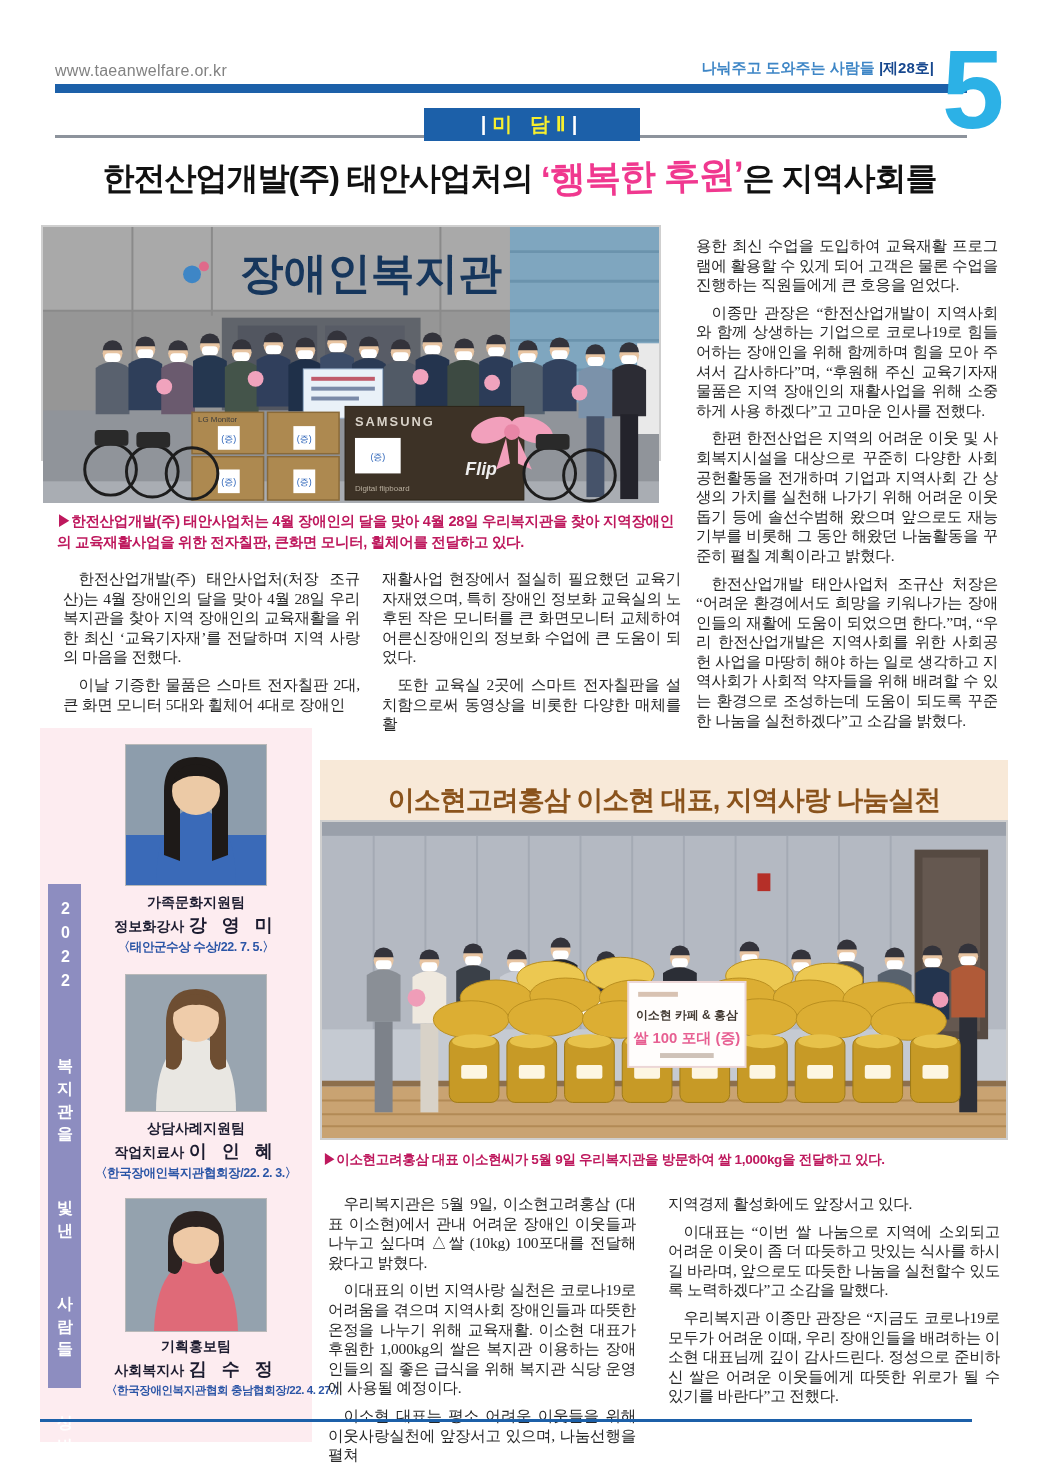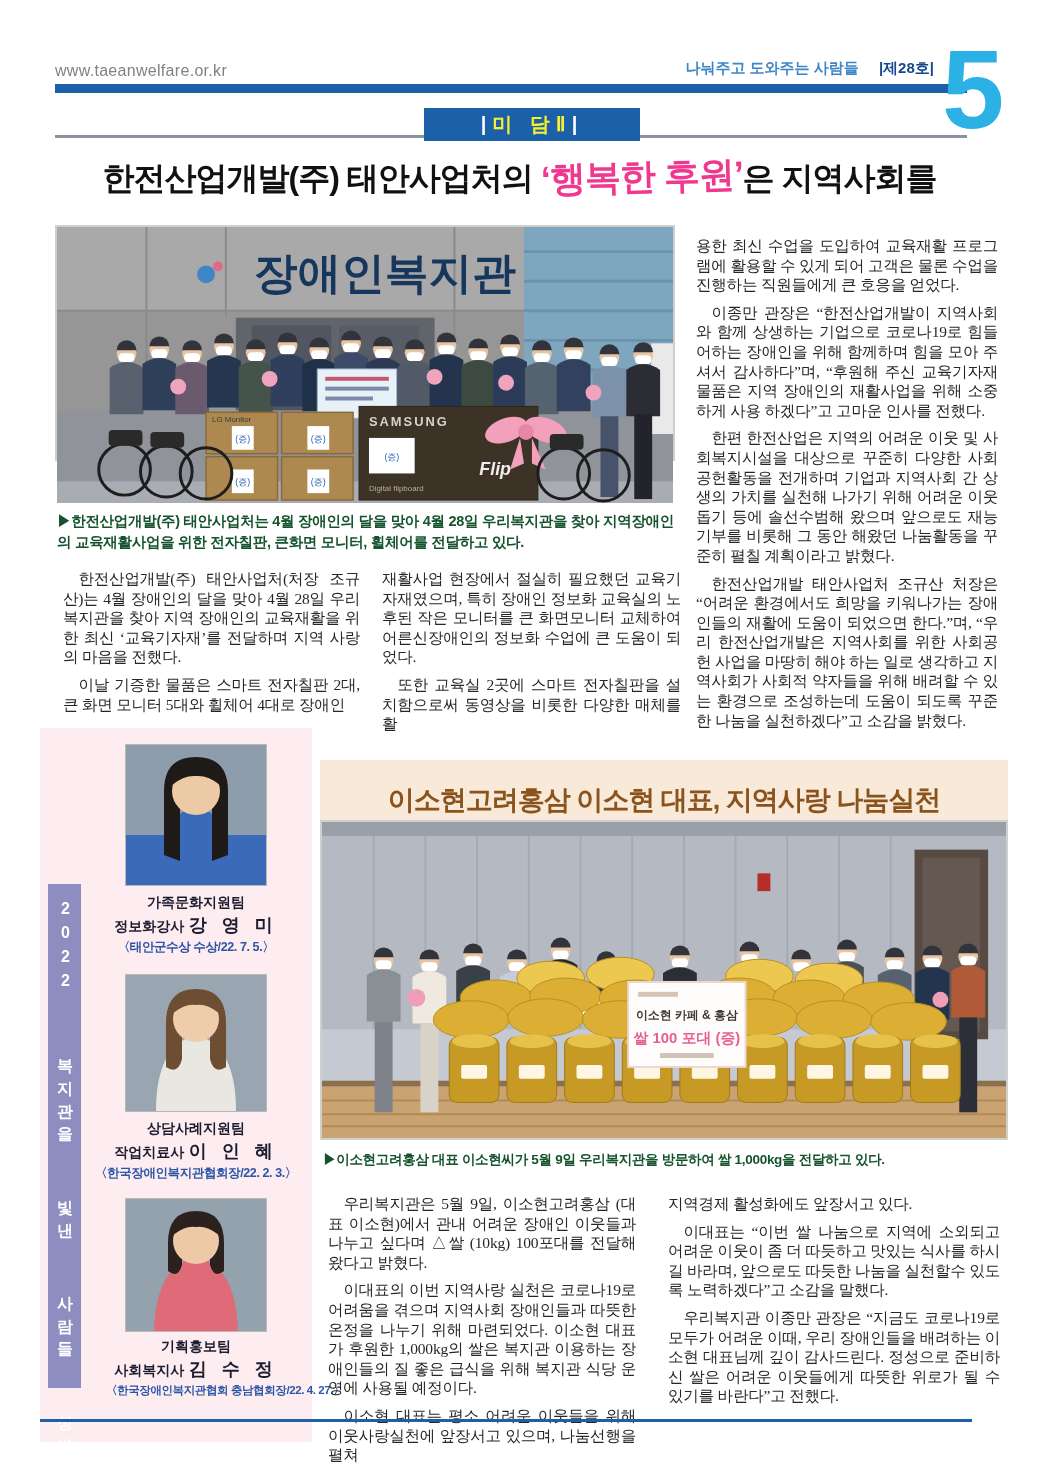--- a/index.html
+++ b/index.html
@@ -4,37 +4,37 @@
 <style>
   html,body{margin:0;padding:0;background:#fff;}
   .page{position:relative;width:1039px;height:1474px;background:#ffffff;overflow:hidden;
         font-family:"Liberation Sans",sans-serif;}
   .abs{position:absolute;}
 
   
   .site-url{left:55px;top:62px;font-size:16px;color:#828282;letter-spacing:.3px;}
   .tagline-wrap{right:105px;top:59px;font-size:15px;font-weight:bold;}
   .tagline{color:#3e86c6;}
-  .issue-no{color:#16478e;margin-left:16px;}
+  .issue-no{color:#16478e;margin-left:0;}
   .blue-bar{left:55px;top:84px;width:912px;height:9px;background:#1c60a9;}
   .page-number{left:942px;top:34px;font-size:112px;line-height:1;font-weight:bold;color:#2cb1e6;}
   .gray-rule{left:55px;top:135px;width:912px;height:3px;background:#8d939c;}
   .badge{left:424px;top:108px;width:216px;height:33px;background:#1c60a9;color:#f6ef2e;
          display:flex;align-items:center;justify-content:center;font-size:20px;font-weight:bold;
          letter-spacing:6px;z-index:2;}
   .badge .pipe{color:#ffffff;font-weight:bold;}
 
   
   .headline1{left:0;top:153px;width:1039px;text-align:center;font-size:32px;font-weight:bold;
              color:#111;letter-spacing:-1px;white-space:nowrap;}
   .headline1 .hl{color:#f0388f;display:inline-block;transform:rotate(-1.5deg);font-size:36px;}
 
   
-  .photo1{left:55px;top:225px;width:620px;height:236px;border:2px solid #cfcfcf;box-sizing:border-box;background:#969696;}
-  .caption{font-weight:bold;color:#14532d;font-family:"Liberation Sans",sans-serif;}
+  .photo1{left:41px;top:225px;width:620px;height:236px;border:2px solid #cfcfcf;box-sizing:border-box;background:#969696;}
+  .caption{font-weight:bold;color:#be185d;font-family:"Liberation Sans",sans-serif;}
   .caption1{left:57px;top:511px;width:620px;font-size:14.5px;line-height:1.45;letter-spacing:-.3px;}
   .bodycol{font-family:"Liberation Serif",serif;font-size:15.5px;line-height:19.6px;color:#262626;
            text-align:justify;letter-spacing:-.2px;}
   .bodycol p{margin:8px;text-indent:1em;}
   .bodycol p.noindent{text-indent:0;}
   .col1{left:55px;top:561px;width:313px;}
   .col2{left:374px;top:561px;width:315px;}
   .col3{left:688px;top:228px;width:318px;}
 
   
@@ -405,21 +405,21 @@
         <text x="367" y="224" font-size="15" font-weight="bold" fill="#e75f92" text-anchor="middle">쌀 100 포대 (증)</text>
         <rect x="340" y="234" width="54" height="5" fill="#cfc2b8"></rect>
       </g>
     </svg>
   </div>
 
   <div class="abs caption caption2">▶이소현고려홍삼 대표 이소현씨가 5월 9일 우리복지관을 방문하여 쌀 1,000kg을 전달하고 있다.</div>
 
   <div class="abs bodycol colL">
     <p>우리복지관은 5월 9일, 이소현고려홍삼 (대표 이소현)에서 관내 어려운 장애인 이웃들과 나누고 싶다며 △쌀 (10kg) 100포대를 전달해 왔다고 밝혔다.</p>
-    <p>이대표의 이번 지역사랑 실천은 코로나19로 어려움을 겪으며 지역사회 장애인들과 따뜻한 온정을 나누기 위해 마련되었다. 이소현 대표가 후원한 1,000kg의 쌀은 복지관 이용하는 장애인들의 질 좋은 급식을 위해 복지관 식당 운영에 사용될 예정이다.</p>
+    <p>이대표의 이번 지역사랑 실천은 코로나19로 어려움을 겪으며 지역사회 장애인들과 따뜻한 온정을 나누기 위해 교육재활. 이소현 대표가 후원한 1,000kg의 쌀은 복지관 이용하는 장애인들의 질 좋은 급식을 위해 복지관 식당 운영에 사용될 예정이다.</p>
     <p>이소현 대표는 평소 어려운 이웃들을 위해 이웃사랑실천에 앞장서고 있으며, 나눔선행을 펼쳐</p>
   </div>
   <div class="abs bodycol colR">
     <p class="noindent">지역경제 활성화에도 앞장서고 있다.</p>
     <p>이대표는 “이번 쌀 나눔으로 지역에 소외되고 어려운 이웃이 좀 더 따듯하고 맛있는 식사를 하시길 바라며, 앞으로도 따듯한 나눔을 실천할수 있도록 노력하겠다”고 소감을 말했다.</p>
     <p>우리복지관 이종만 관장은 “지금도 코로나19로 모두가 어려운 이때, 우리 장애인들을 배려하는 이소현 대표님께 깊이 감사드린다. 정성으로 준비하신 쌀은 어려운 이웃들에게 따뜻한 위로가 될 수 있기를 바란다”고 전했다.</p>
   </div>
 
   <div class="abs bottom-rule"></div>
 </div>

